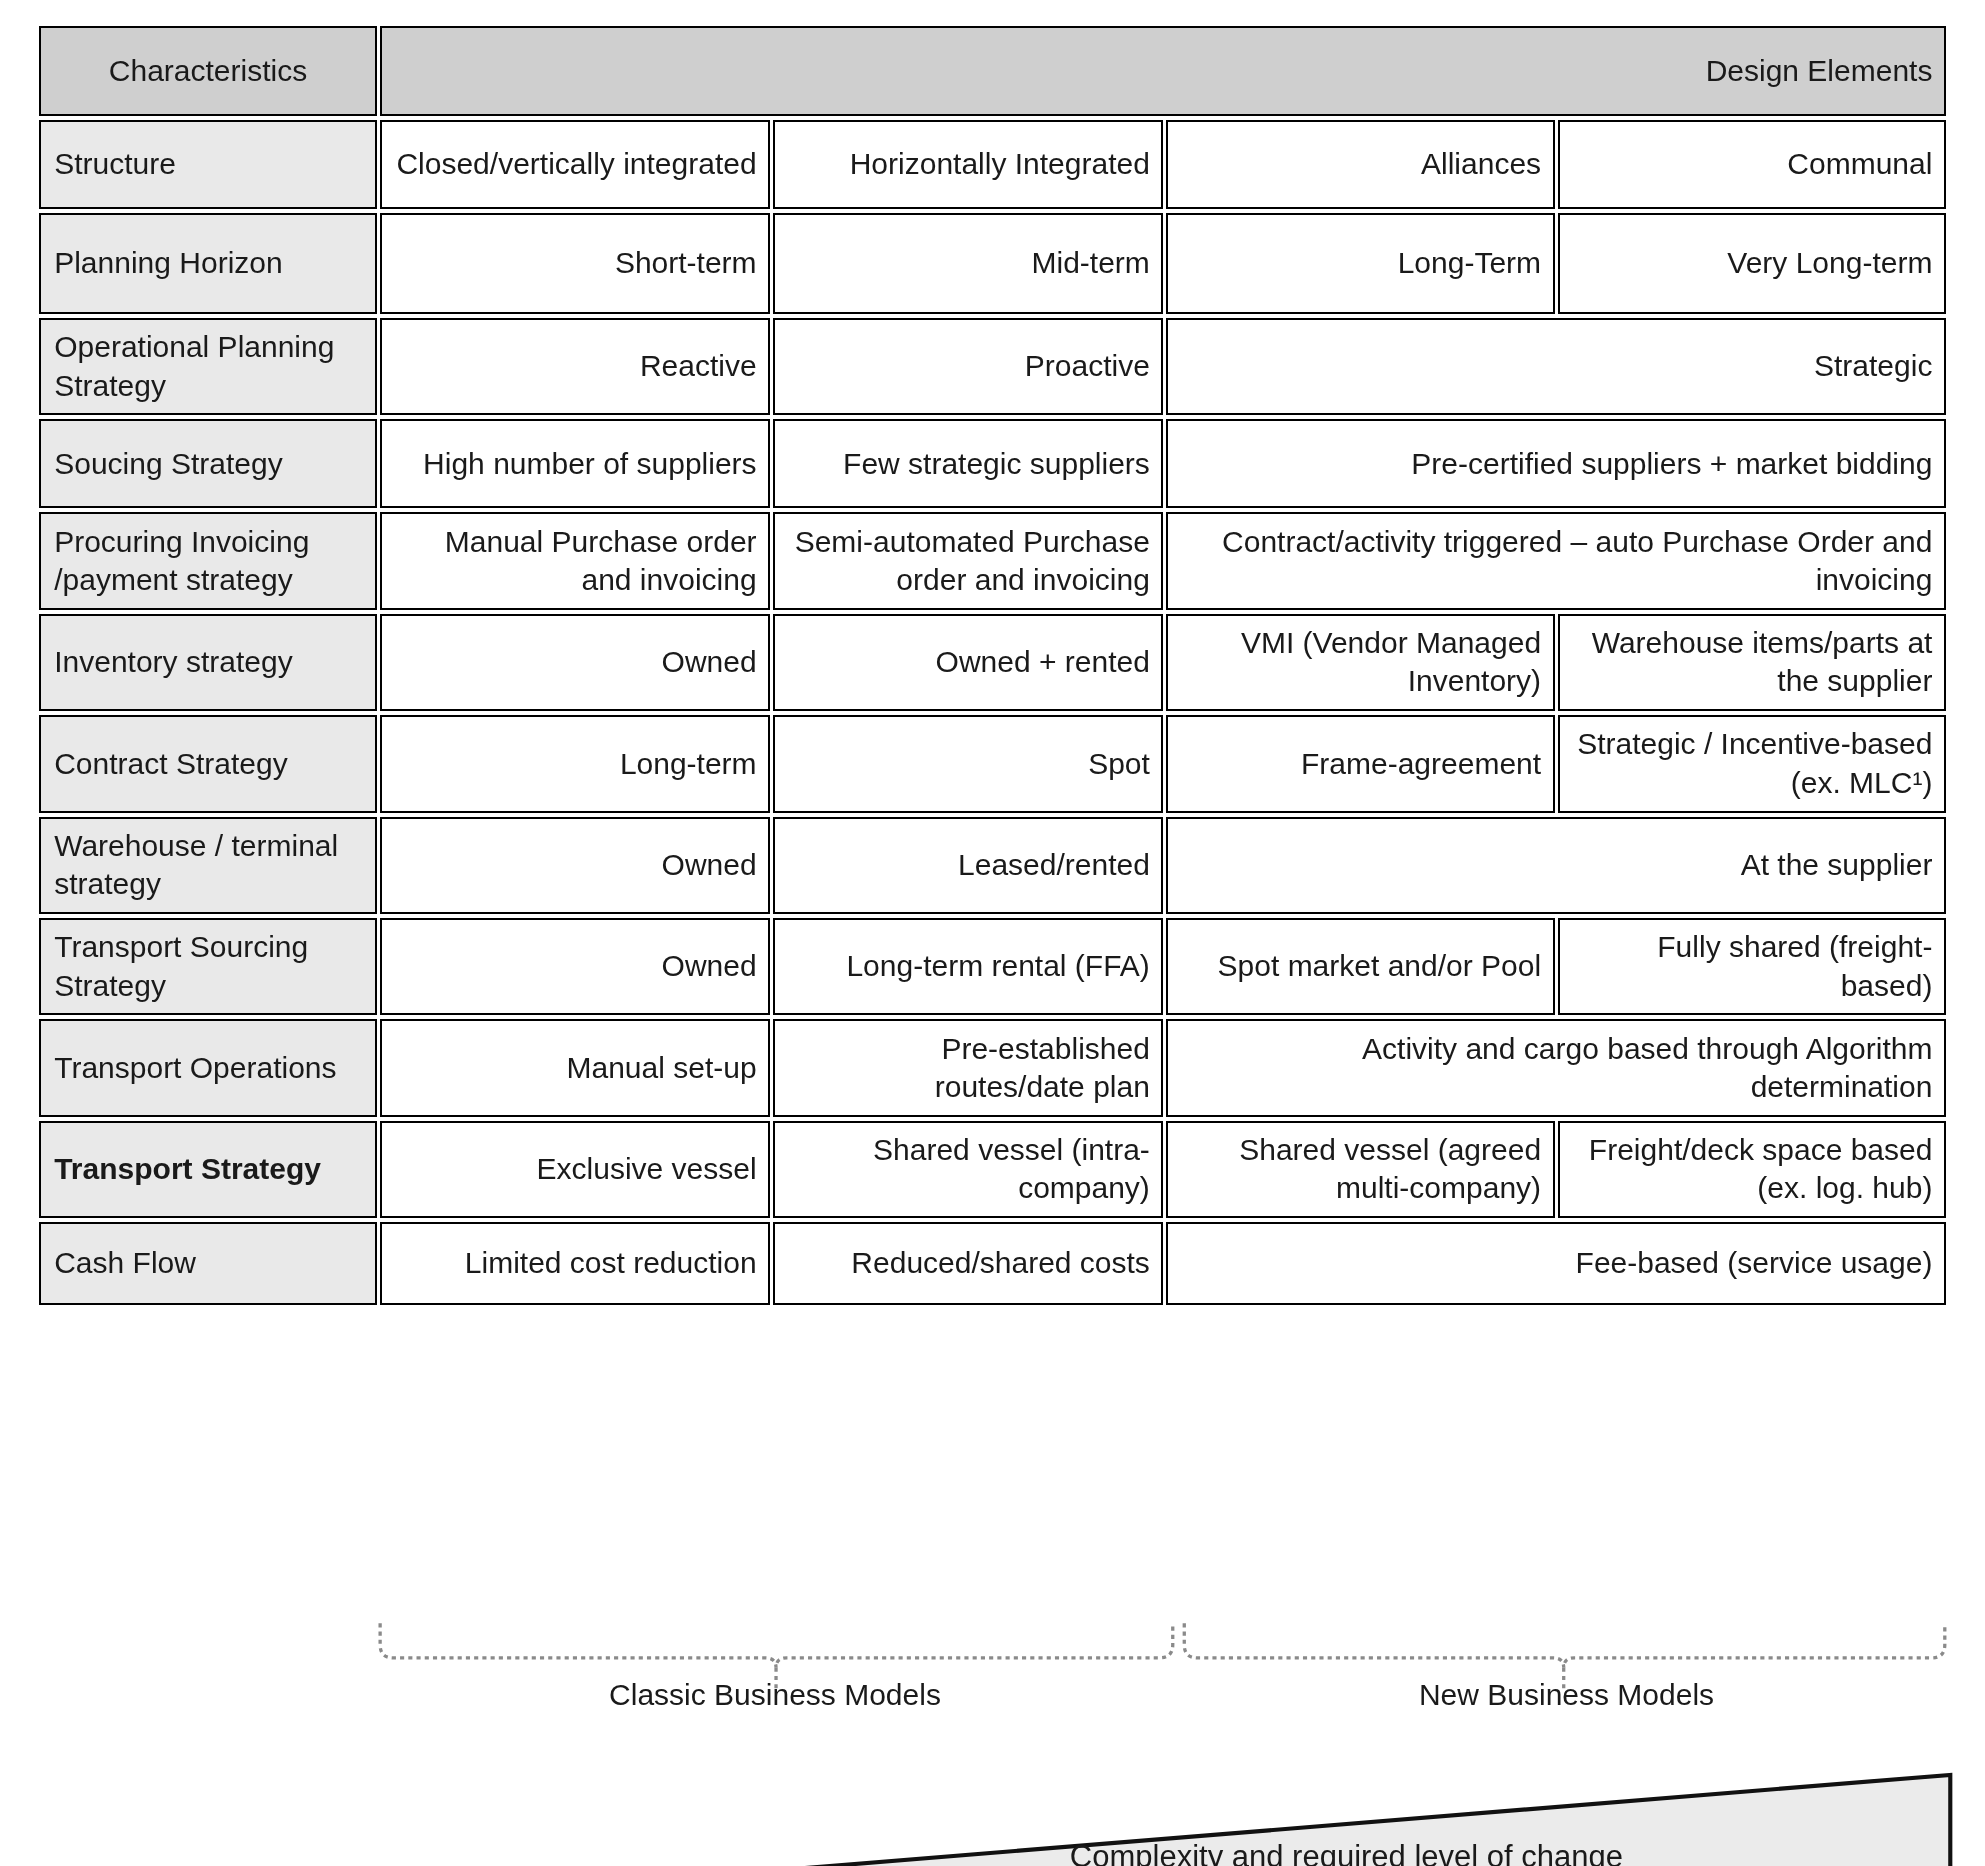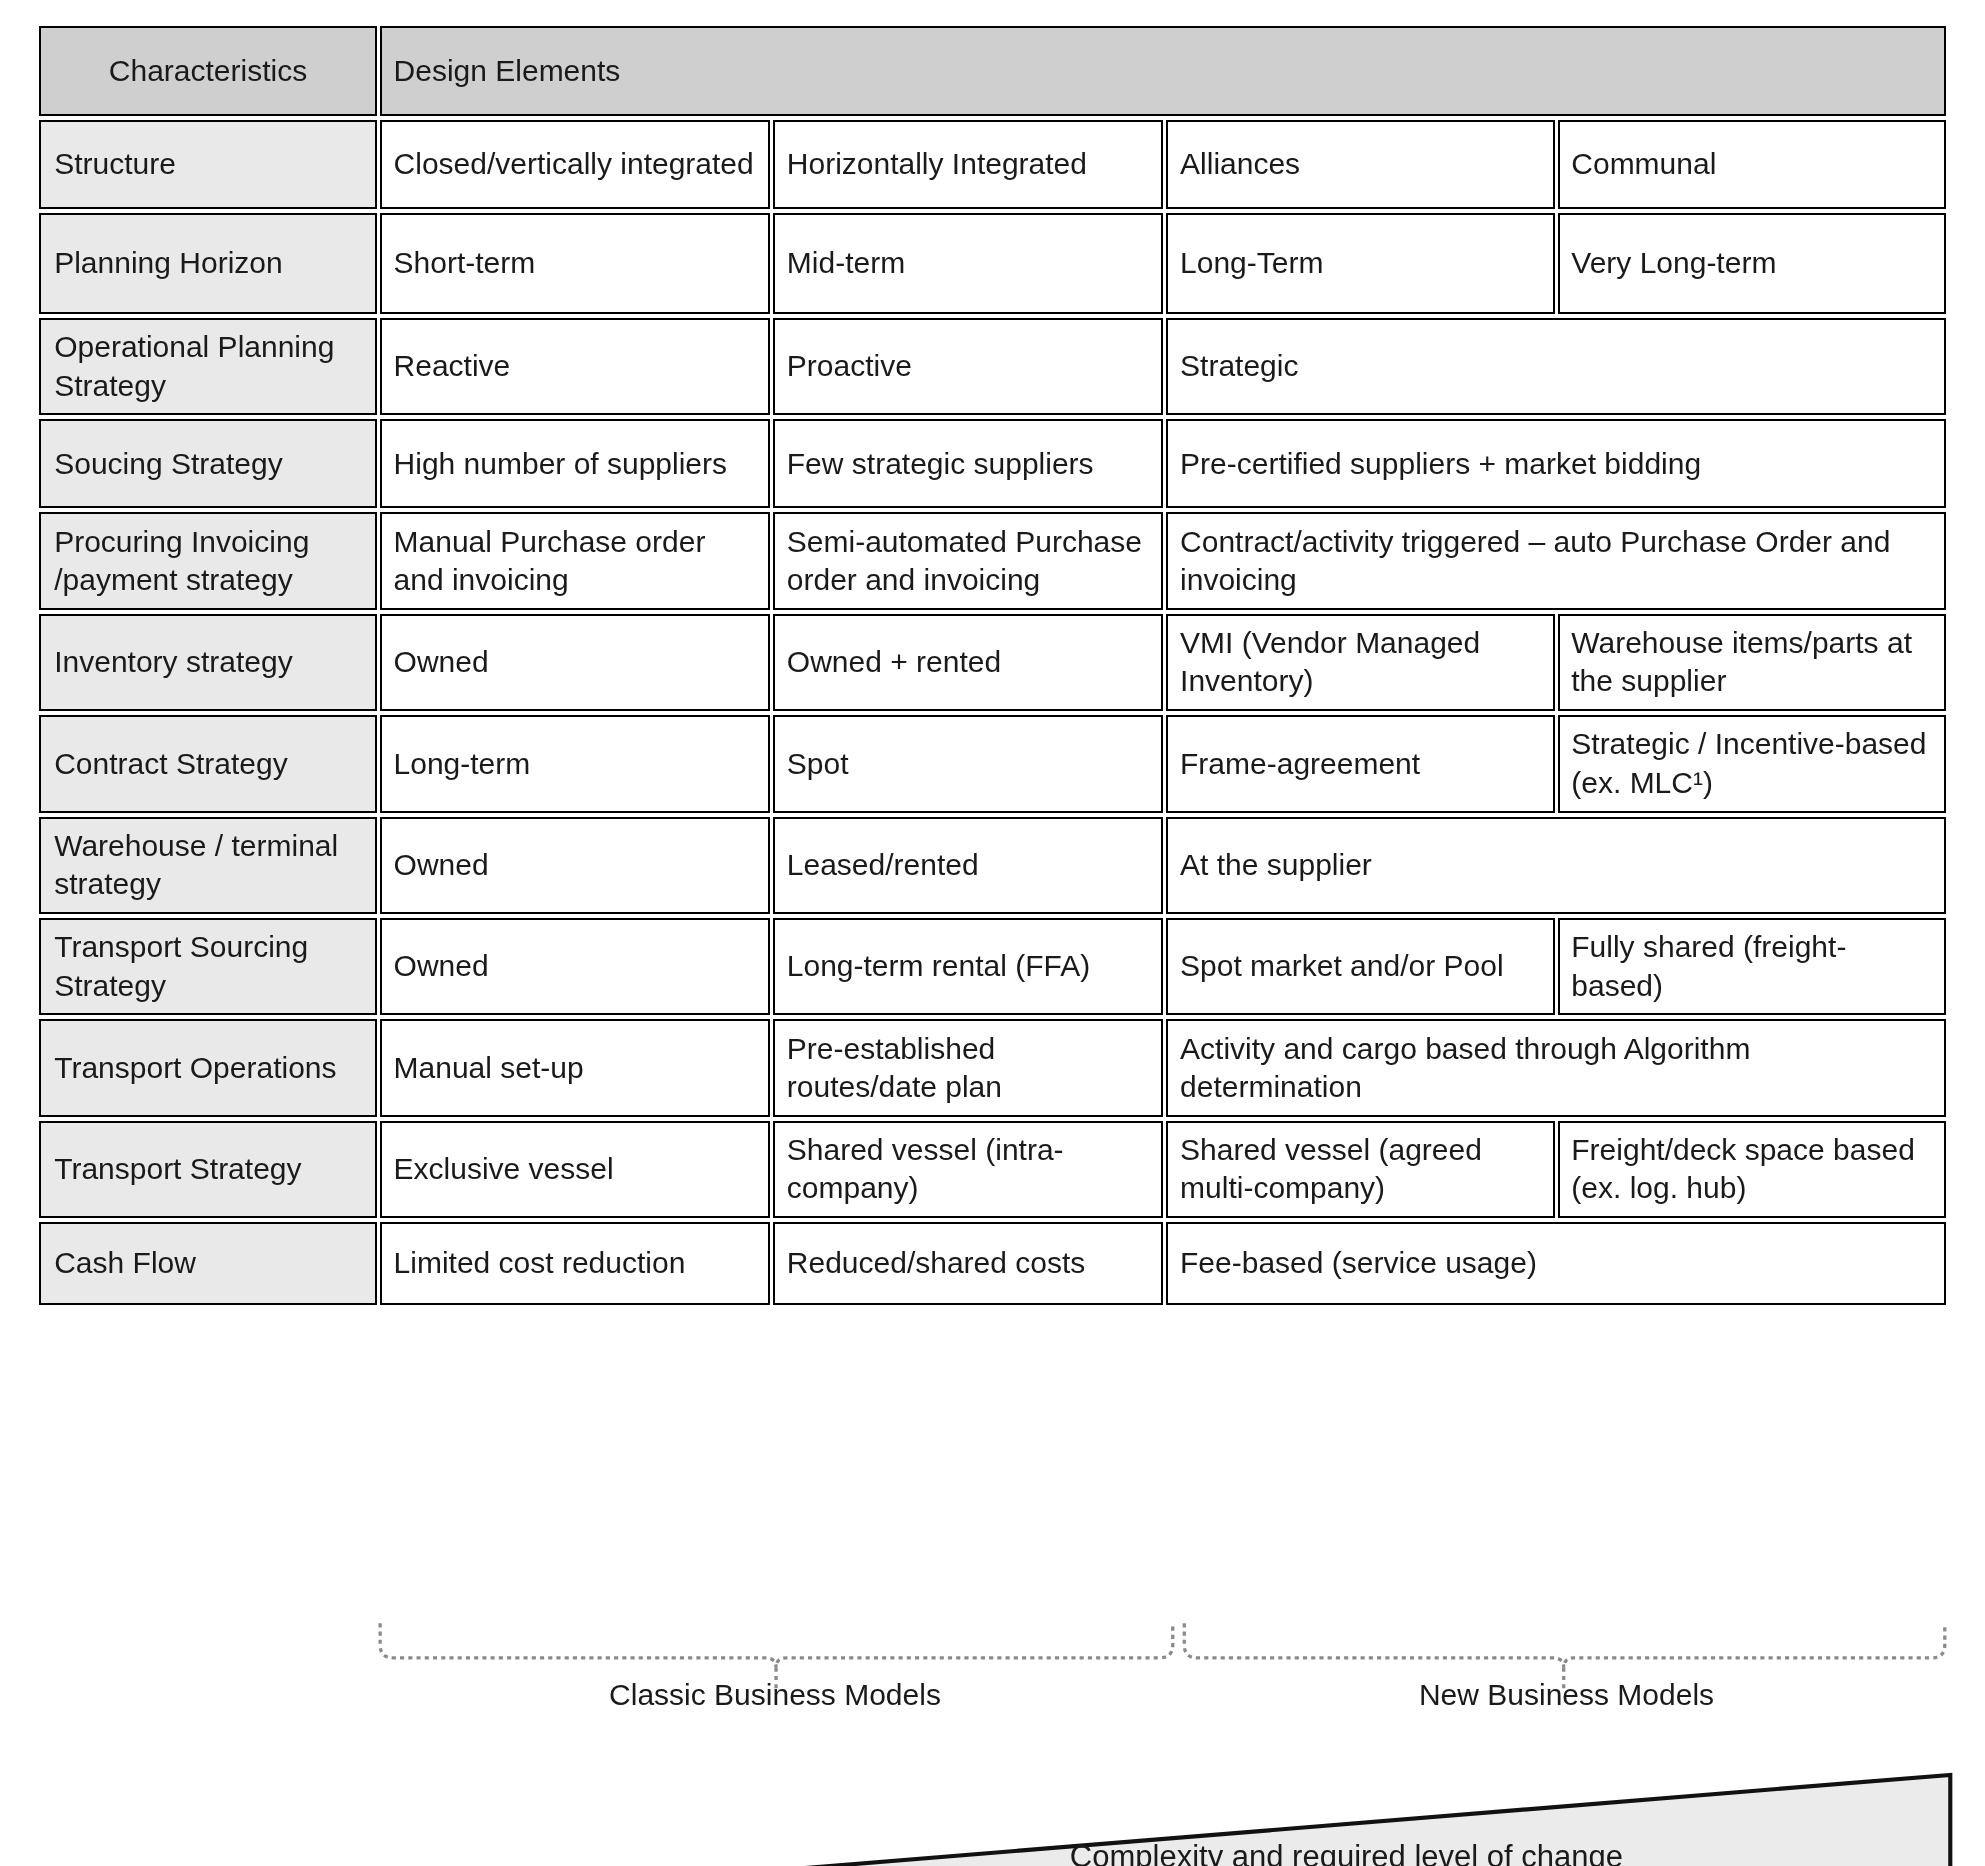--- a/index.html
+++ b/index.html
@@ -25,21 +25,21 @@
     left: 36px;
     top: 22px;
     width: 1913px;
     border-collapse: separate;
     border-spacing: 3.3px 4.1px;
     table-layout: fixed;
   }
   .matrix td {
     border: 2.5px solid #000000;
     background: #ffffff;
-    text-align: left;
+    text-align: right;
     vertical-align: middle;
     font-size: 30px;
     line-height: 1.28;
     padding: 8.3px 11.6px;
     box-sizing: border-box;
   }
   .matrix td.hdr {
     background: #cfcfcf;
     height: 90px;
     font-size: 30px;
@@ -168,21 +168,21 @@
           <td>Spot market and/or Pool</td>
           <td>Fully shared (freight-based)</td>
         </tr>
         <tr>
           <td class="rowhead" style="height: 89px;">Transport Operations</td>
           <td>Manual set-up</td>
           <td>Pre-established routes/date plan</td>
           <td colspan="2">Activity and cargo based through Algorithm determination</td>
         </tr>
         <tr>
-          <td class="rowhead" style="height: 89px;">Transport Strategy</td>
+          <td class="rowhead" style="height: 89px; font-weight: bold;">Transport Strategy</td>
           <td>Exclusive vessel</td>
           <td>Shared vessel (intra-company)</td>
           <td>Shared vessel (agreed multi-company)</td>
           <td>Freight/deck space based (ex. log. hub)</td>
         </tr>
         <tr>
           <td class="rowhead" style="height: 83px;">Cash Flow</td>
           <td>Limited cost reduction</td>
           <td>Reduced/shared costs</td>
           <td colspan="2">Fee-based (service usage)</td>

